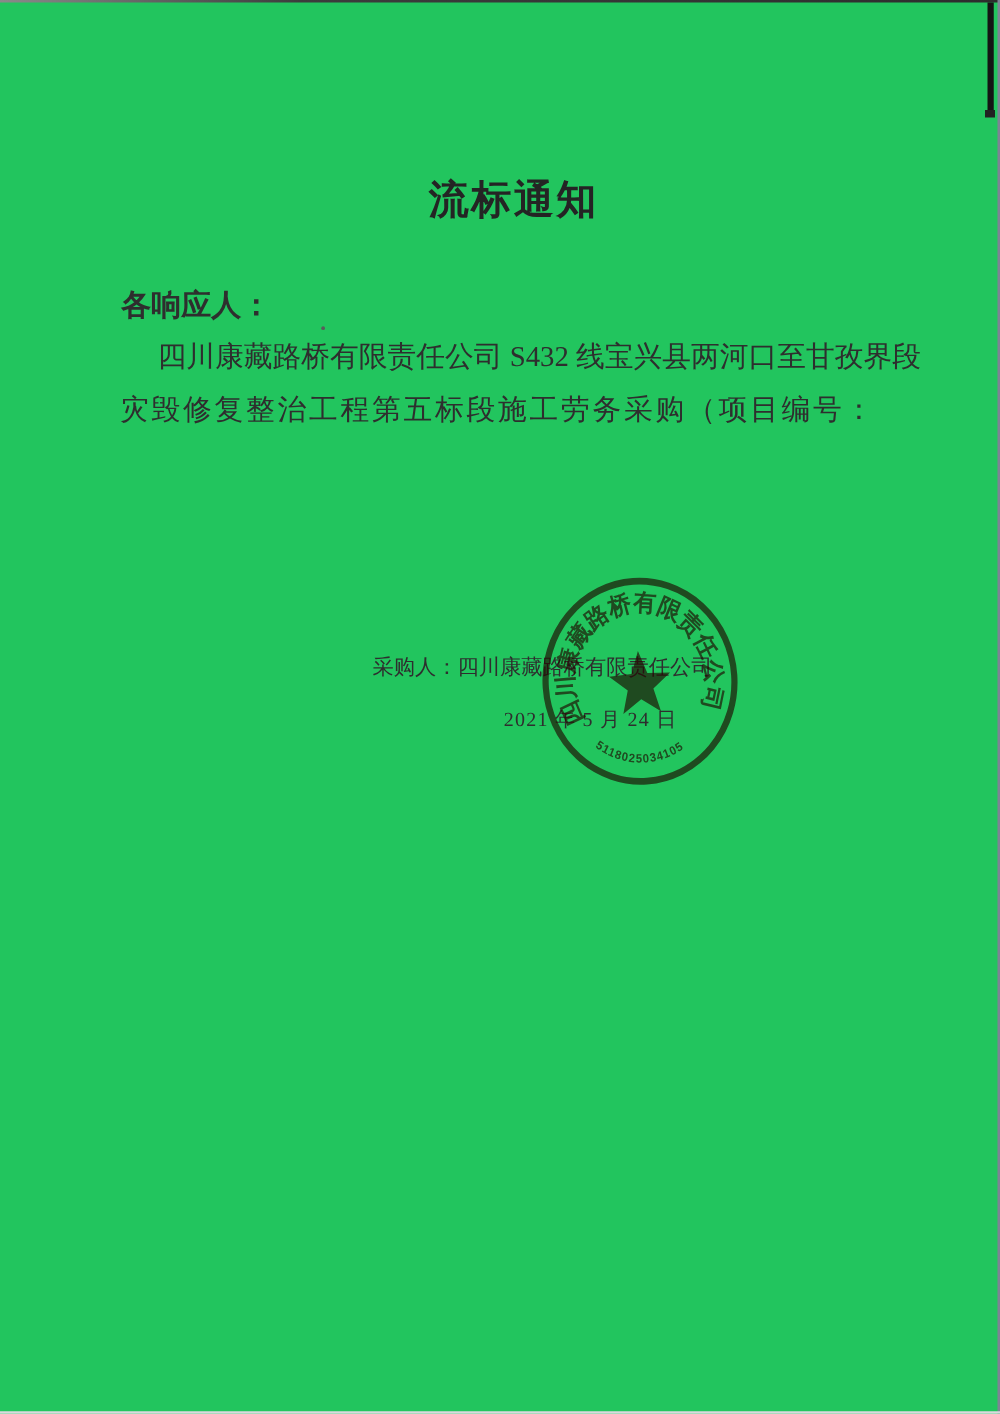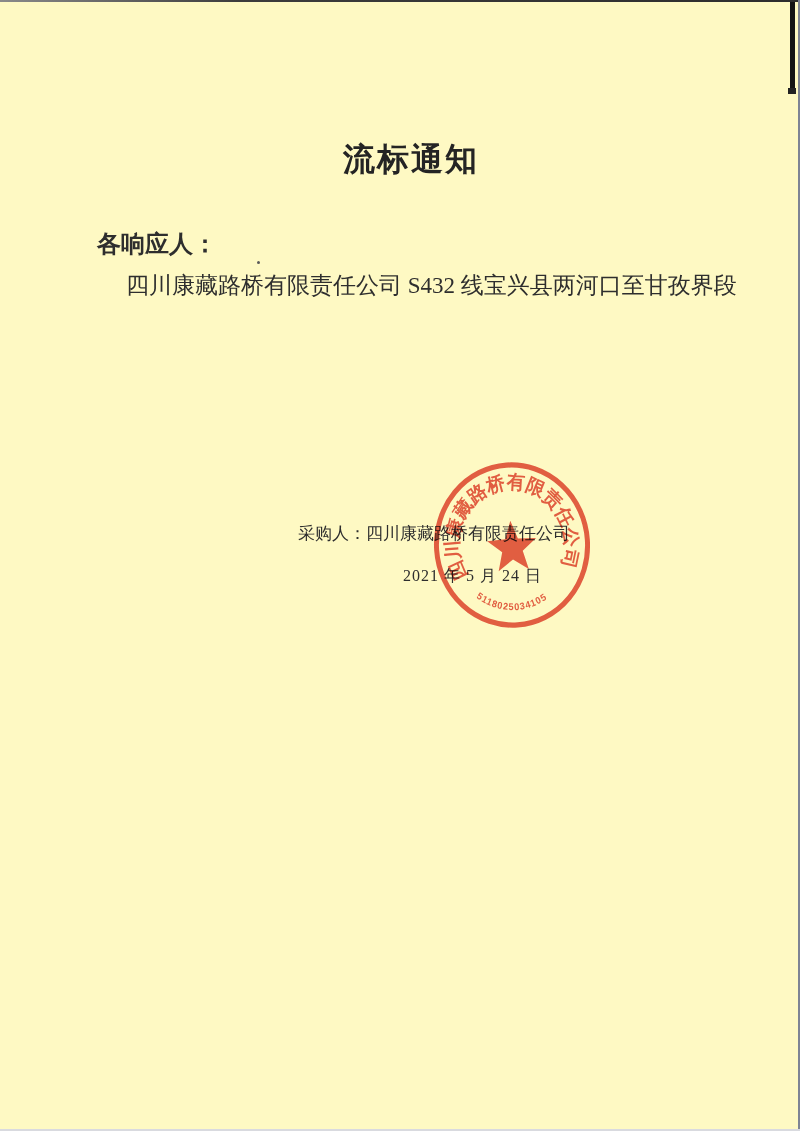--- a/index.html
+++ b/index.html
@@ -1,19 +1,19 @@
 <!DOCTYPE html>
 <html style="--seal-color: #dd4437;"><head>
 <meta charset="utf-8">
 <style>
   html,body{margin:0;padding:0;background:#ffffff;}
   .page{
     position:relative;
     width:800px;height:1131px;
-    background:#fef9c3;
+    background:#22c55e;
     overflow:hidden;
     font-family:"Liberation Serif","DejaVu Serif",serif;
     color:#2e2e2e;
   }
   
   .edge-top{position:absolute;top:0;left:0;width:100%;height:2px;
     background:linear-gradient(to right,#8a8a8a,#3c3c3c 30%,#2d2d2d 100%);}
   .corner-mark{position:absolute;top:2px;right:5px;width:5px;height:88px;background:#141414;}
   .corner-notch{position:absolute;top:88px;right:4px;width:8px;height:6px;background:#222;}
   .edge-right{position:absolute;top:0;right:0;width:2px;height:100%;background:#7e8494;}
@@ -51,20 +51,21 @@
   <div class="corner-notch"></div>
   <div class="edge-right"></div>
   <div class="edge-bottom"></div>
   <div class="artifact-dot"></div>
 
   <h1 class="title">流标通知</h1>
 
   <div class="salutation">各响应人：</div>
 
   <div class="body-line line-1">四川康藏路桥有限责任公司 S432 线宝兴县两河口至甘孜界段</div>
+  <div class="body-line line-2">灾毁修复整治工程第五标段施工劳务采购（项目编号：</div>
 
   <div class="buyer-line">采购人：四川康藏路桥有限责任公司</div>
   <div class="date-line">2021 年 5 月 24 日</div>
 
   <svg class="seal" viewBox="0 0 200 200" preserveAspectRatio="none" aria-hidden="true">
     <defs>
       <path id="sealTopArc" d="M 44.6 132 A 64 64 0 1 1 155.4 132"></path>
       <path id="sealBottomArc" d="M 52.4 156.7 A 74 74 0 0 0 147.6 156.7"></path>
     </defs>
     <circle class="ring" cx="100" cy="100" r="91"></circle>

